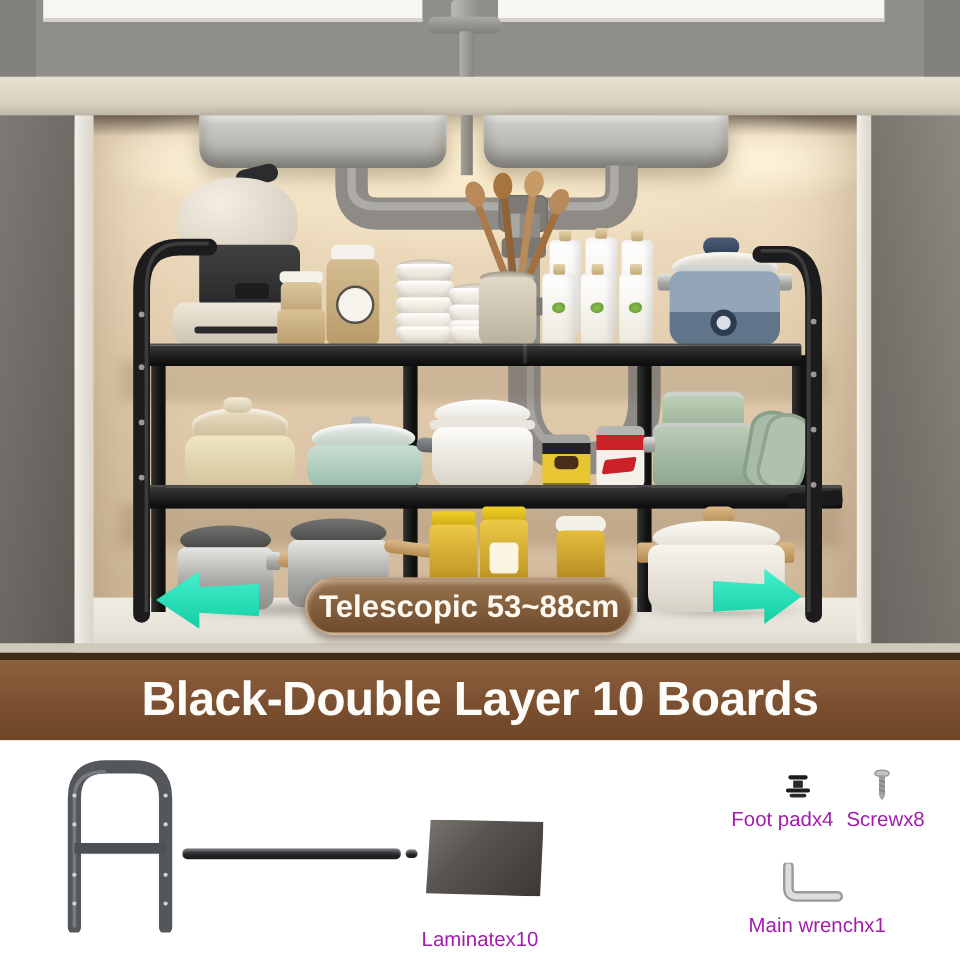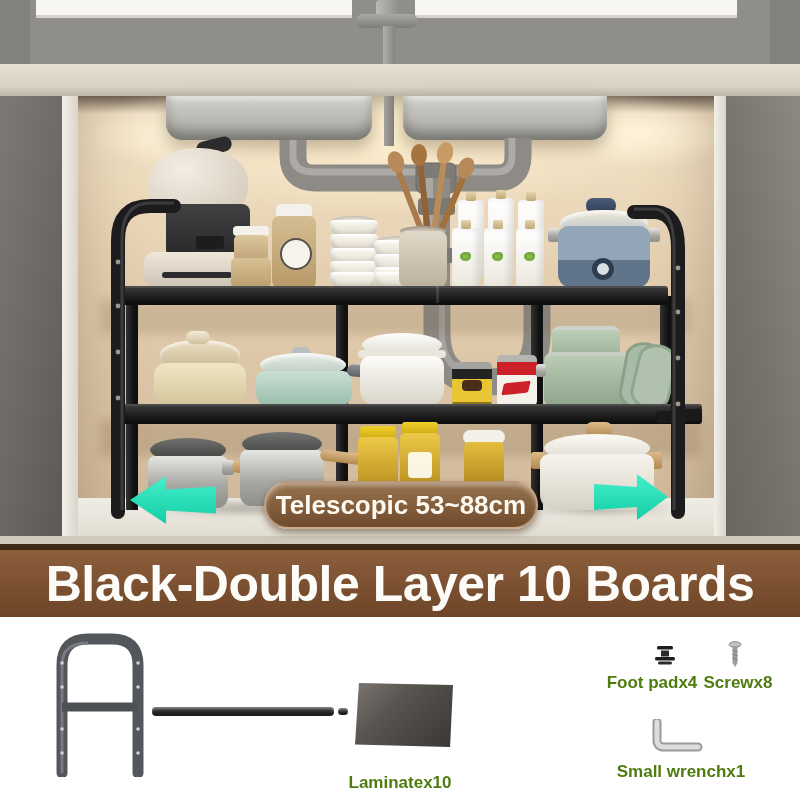--- a/index.html
+++ b/index.html
@@ -43,41 +43,41 @@
         box-shadow:inset 0 -4px 5px rgba(0,0,0,.14), inset 0 2px 2px #fff;}
   .bottle{background:linear-gradient(#ffffff,#ece8dd);border-radius:4px;
           box-shadow:inset -4px 0 6px rgba(0,0,0,.1);}
   .cap{background:linear-gradient(#e3d3ac,#c2a876);border-radius:2px;}
   .leaf{background:radial-gradient(#8cc04e,#5f9430);border-radius:50% 4px 50% 50%;}
   
   .badge{left:446px;top:308px;width:222px;height:30px;border-radius:18px;
          background:#e9160c;border:3px solid #fff;box-shadow:0 3px 5px rgba(0,0,0,.3);
          display:flex;align-items:center;justify-content:center;
          color:#fff;font-weight:bold;font-size:15px;letter-spacing:-.2px;}
-  .pill{left:264px;top:481px;width:270px;height:44px;border-radius:24px;
+  .pill{left:254px;top:481px;width:270px;height:44px;border-radius:24px;
         background:linear-gradient(#97734e,#6f4b2d);
         border:2px solid rgba(255,230,200,.5);
         box-shadow:0 4px 7px rgba(60,35,15,.45), inset 0 3px 4px rgba(255,255,255,.35);
         display:flex;align-items:center;justify-content:center;
         color:#fdf9f0;font-weight:bold;font-size:26px;}
   .arrow{background:linear-gradient(#46efcd,#12ceA4);
          filter:drop-shadow(0 3px 3px rgba(0,80,60,.25));}
   .arrowL{left:130px;top:476px;width:86px;height:48px;
           clip-path:polygon(0% 50%,42% 0%,42% 28%,100% 22%,100% 78%,42% 72%,42% 100%);}
   .arrowR{left:594px;top:474px;width:74px;height:46px;
           clip-path:polygon(100% 50%,58% 0%,58% 28%,0% 22%,0% 78%,58% 72%,58% 100%);}
   
   .banner-line{left:0;top:544px;width:800px;height:6px;background:#3e2a17;}
   .banner{left:0;top:550px;width:800px;height:67px;
           background:linear-gradient(180deg,#8c5f3c,#7b5031 55%,#6e4527);
           display:flex;align-items:center;justify-content:center;
-          color:#fdfcf9;font-weight:bold;font-size:50px;letter-spacing:-.5px;}
+          color:#fdfcf9;font-weight:bold;font-size:40px;letter-spacing:-.5px;}
   
   .parts{left:0;top:617px;width:800px;height:183px;background:#ffffff;}
-  .plabel{color:#4d7c0f;font-weight:bold;font-size:17px;text-align:center;}
+  .plabel{color:#a21caf;font-weight:normal;font-size:17px;text-align:center;}
   .tube{background:linear-gradient(#55555a,#1f1f22 70%);border-radius:4px;
         box-shadow:inset 0 2px 2px rgba(255,255,255,.25);}
   .lam{background:linear-gradient(135deg,#7a7571 0%,#585450 38%,#3a3734 100%);
        clip-path:polygon(4% 0,100% 3%,97% 100%,0 96%);
        box-shadow:2px 3px 5px rgba(0,0,0,.2);}
 </style>
 </head>
 <body>
 
 <div id="stage">
@@ -305,16 +305,16 @@
       <line x1="6.5" y1="13" x2="11.5" y2="15" stroke="#7c7c7e" stroke-width="1"></line>
       <line x1="6.5" y1="17" x2="11.5" y2="19" stroke="#7c7c7e" stroke-width="1"></line>
       <polygon points="6.5,22 11.5,22 9,26" fill="#9e9ea0"></polygon>
     </svg>
     <div class="abs plabel" style="left:694px;top:56px;width:88px;">Screwx8</div>
 
     <svg class="abs" style="left:650px;top:102px;" width="54" height="34">
       <path d="M7,3 L7,21 Q7,28 14,28 L48,28" fill="none" stroke="#9a9a98" stroke-width="9" stroke-linecap="round"></path>
       <path d="M7,3 L7,21 Q7,28 14,28 L48,28" fill="none" stroke="#dddddb" stroke-width="5" stroke-linecap="round"></path>
     </svg>
-    <div class="abs plabel" style="left:606px;top:145px;width:150px;">Small wrenchx1</div>
+    <div class="abs plabel" style="left:606px;top:145px;width:150px;">Main wrenchx1</div>
   </div>
 
 </div>
 
 </body></html>

